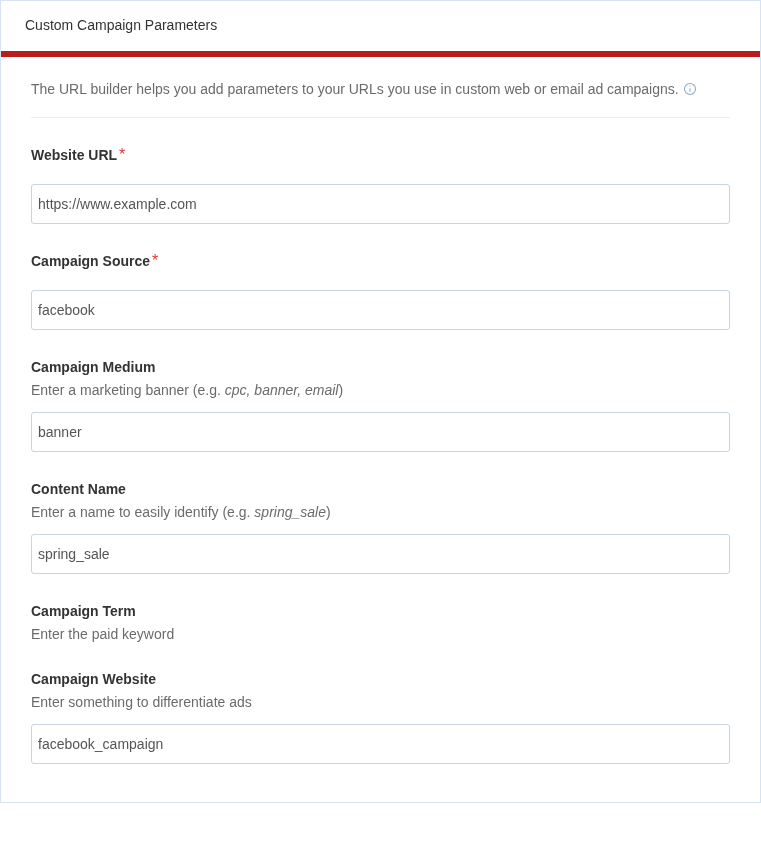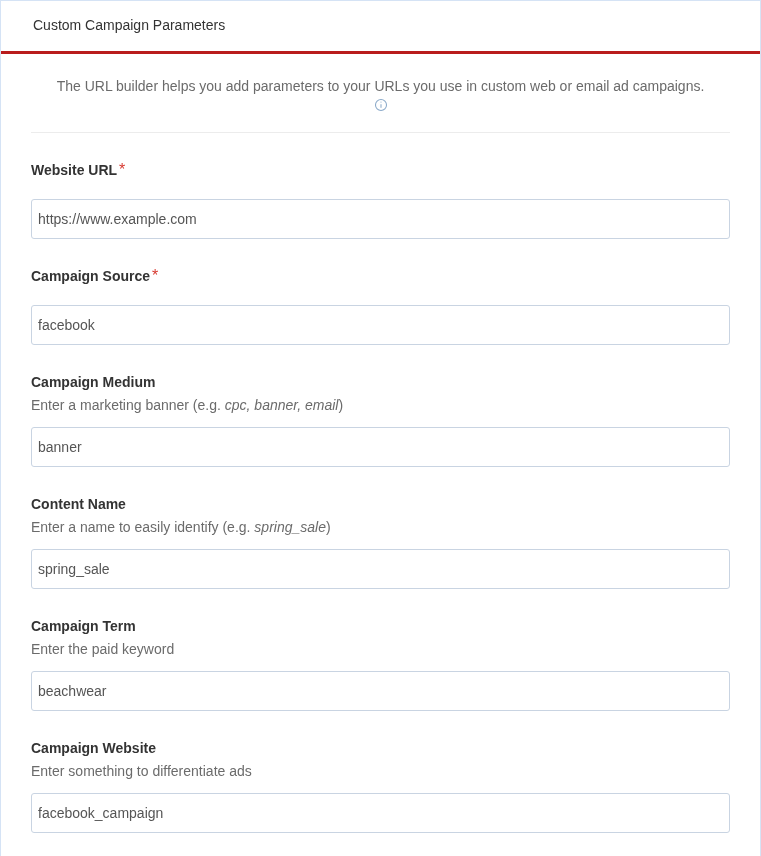--- a/index.html
+++ b/index.html
@@ -11,39 +11,38 @@
       font-family: -apple-system, BlinkMacSystemFont, "Segoe UI", Arial, sans-serif;
       background: #fff;
       width: 761px;
     }
     .panel {
       border: 1px solid #d5e3f5;
       background: #fff;
       width: 761px;
     }
     .panel-header {
-      padding: 16px 24px 18px 32px;
-      border-bottom: 3px solid #b91c1c;
+      padding: 16px 24px 18px 24px;
+      border-bottom: 6px solid #b91c1c;
     }
     .panel-title {
       font-size: 14px;
       color: #333;
       font-weight: 400;
     }
     .panel-body {
       padding: 24px 30px 10px 30px;
     }
     .intro-row {
       display: flex;
       align-items: center;
       gap: 4px;
       padding-bottom: 20px;
       border-bottom: 1px solid #ececec;
       margin-bottom: 28px;
-      flex-direction: column;
     }
     .intro-text {
       font-size: 14px;
       color: #6b6b6b;
     }
     .info-icon {
       width: 14px;
       height: 14px;
       flex: 0 0 auto;
       color: #8aa9c9;
@@ -136,21 +135,20 @@
       </div>
       <div class="field-help"><span>Enter a name to easily identify (e.g. </span><span class="field-help-eg">spring_sale</span><span>)</span></div>
       <input type="text" class="field-input" value="spring_sale" style="">
     </div>
 
     <div class="field-group">
       <div class="field-label-row">
         <span class="field-label">Campaign Term</span>
       </div>
       <div class="field-help">Enter the paid keyword</div>
-      <input type="text" class="field-input" value="beachwear" style="">
     </div>
 
     <div class="field-group">
       <div class="field-label-row">
         <span class="field-label">Campaign Website</span>
       </div>
       <div class="field-help">Enter something to differentiate ads</div>
       <input type="text" class="field-input" value="facebook_campaign" style="">
     </div>
 

